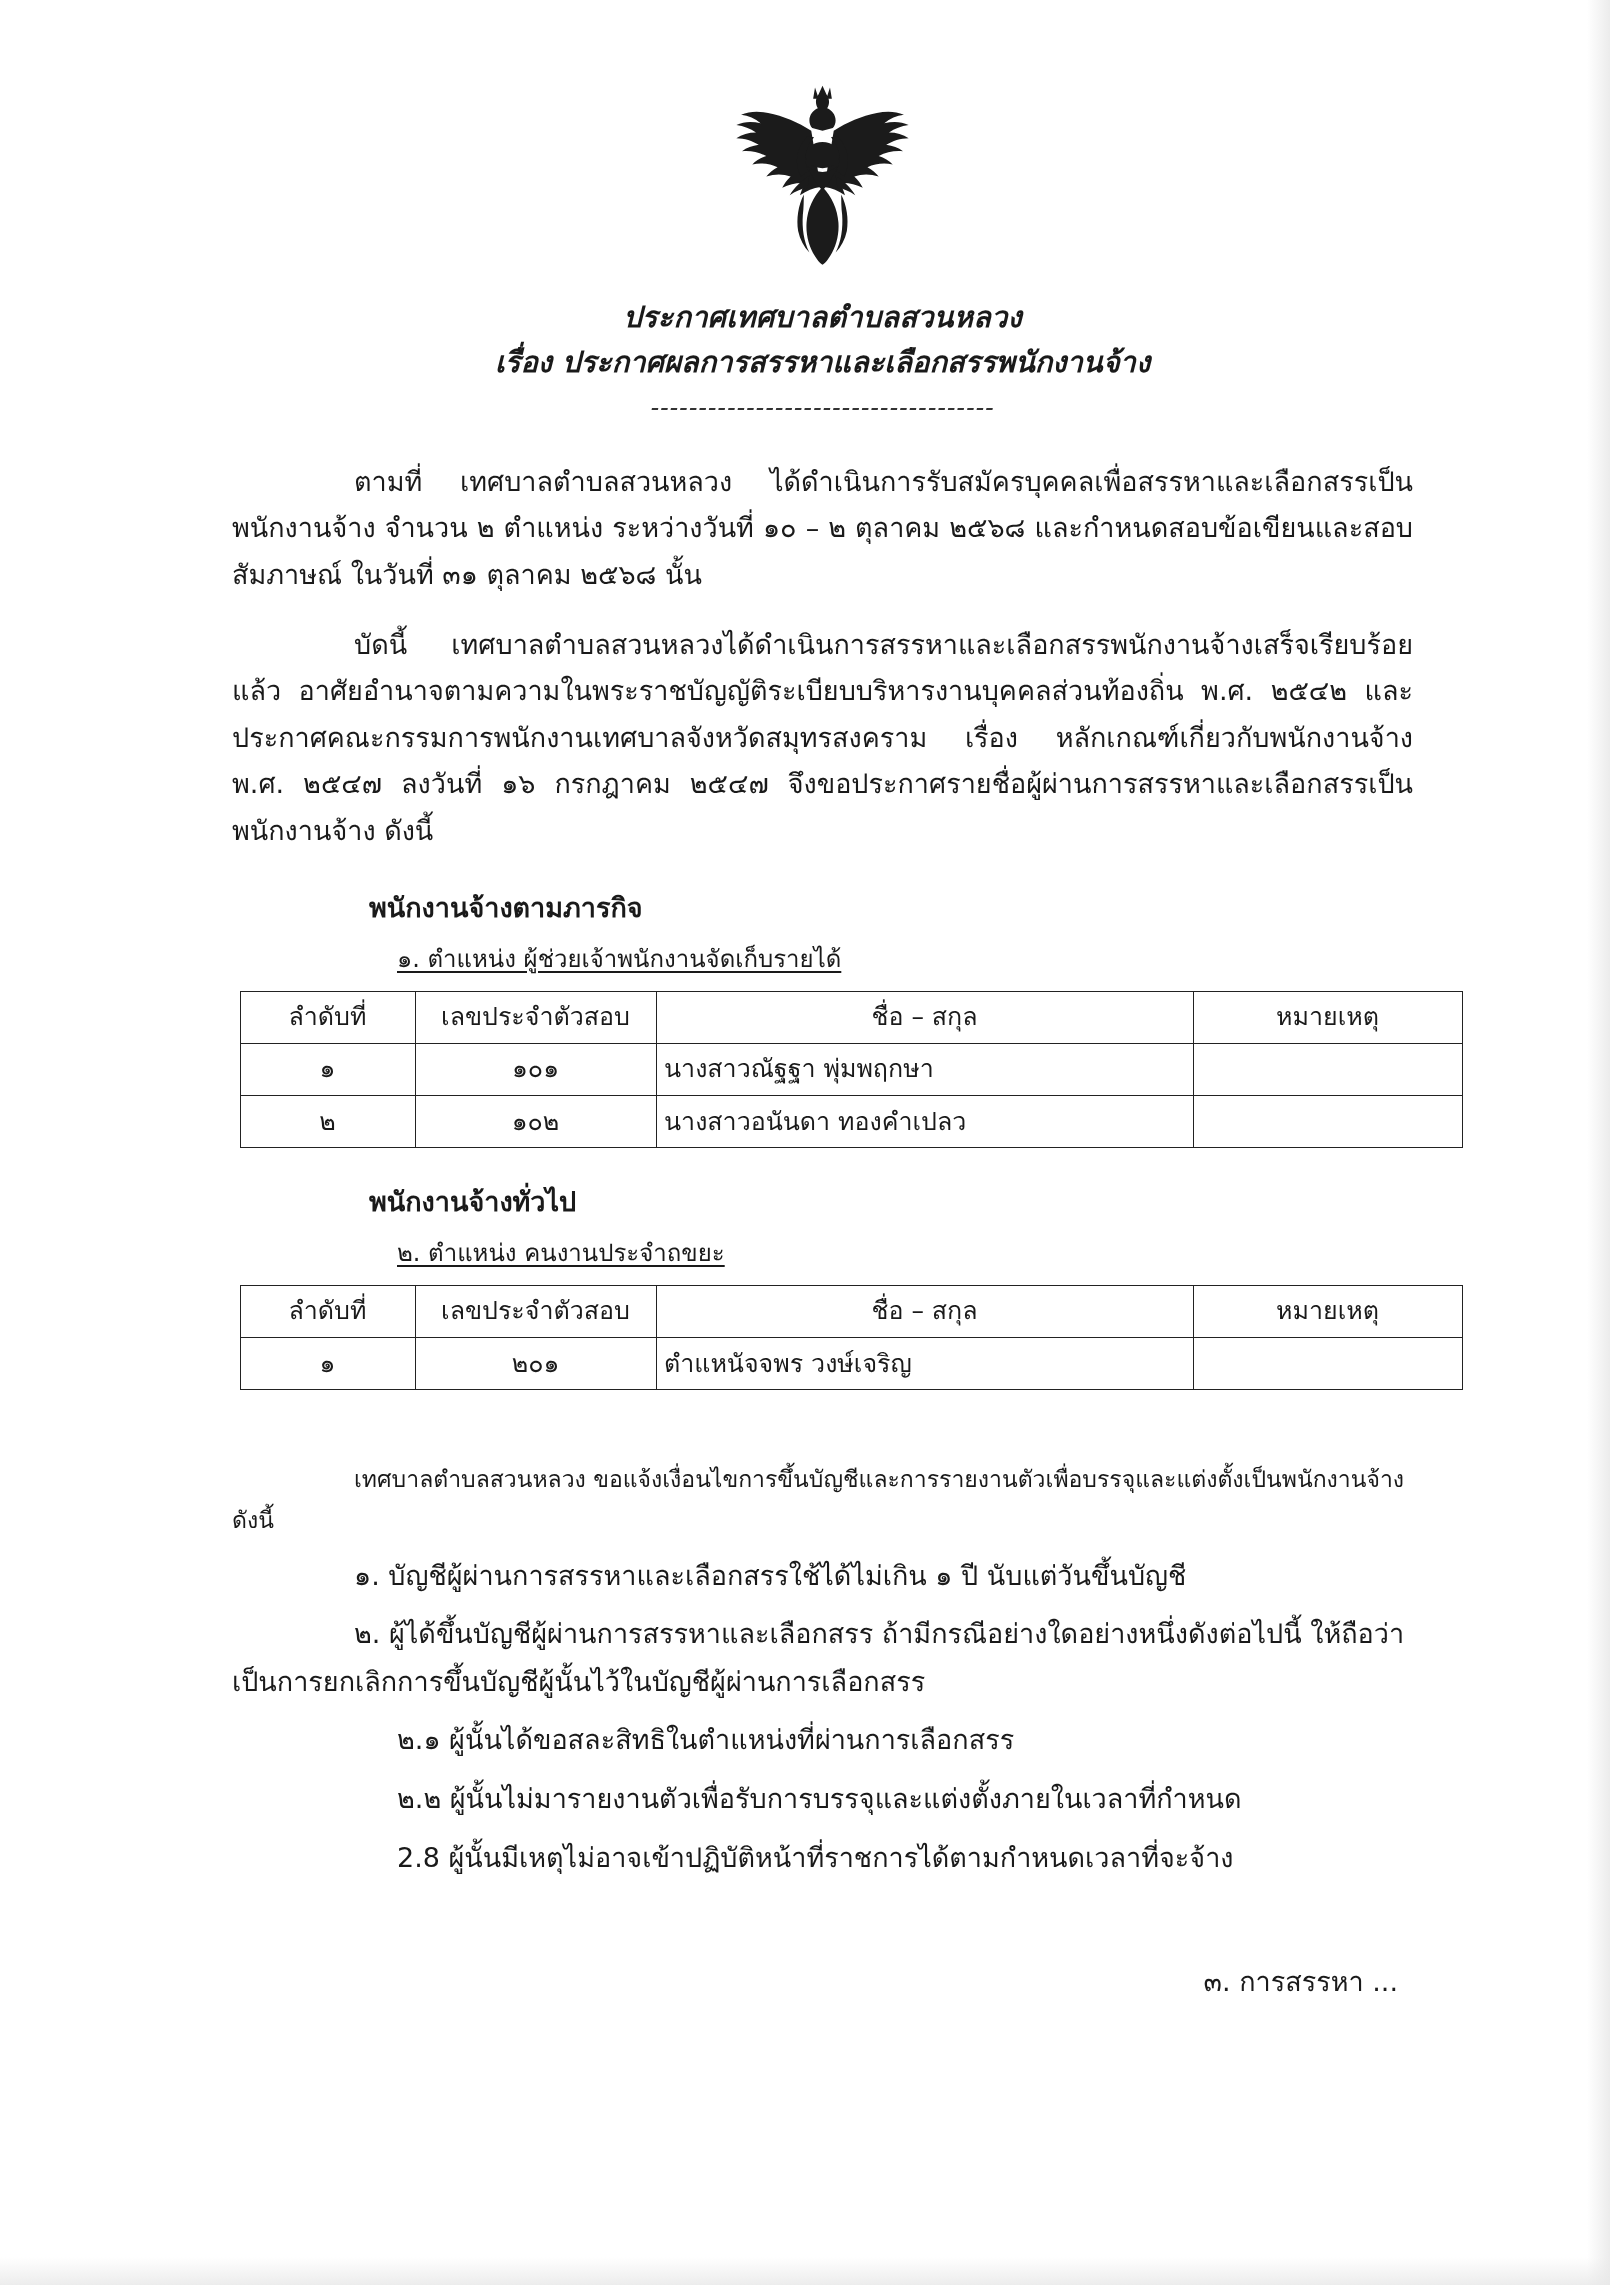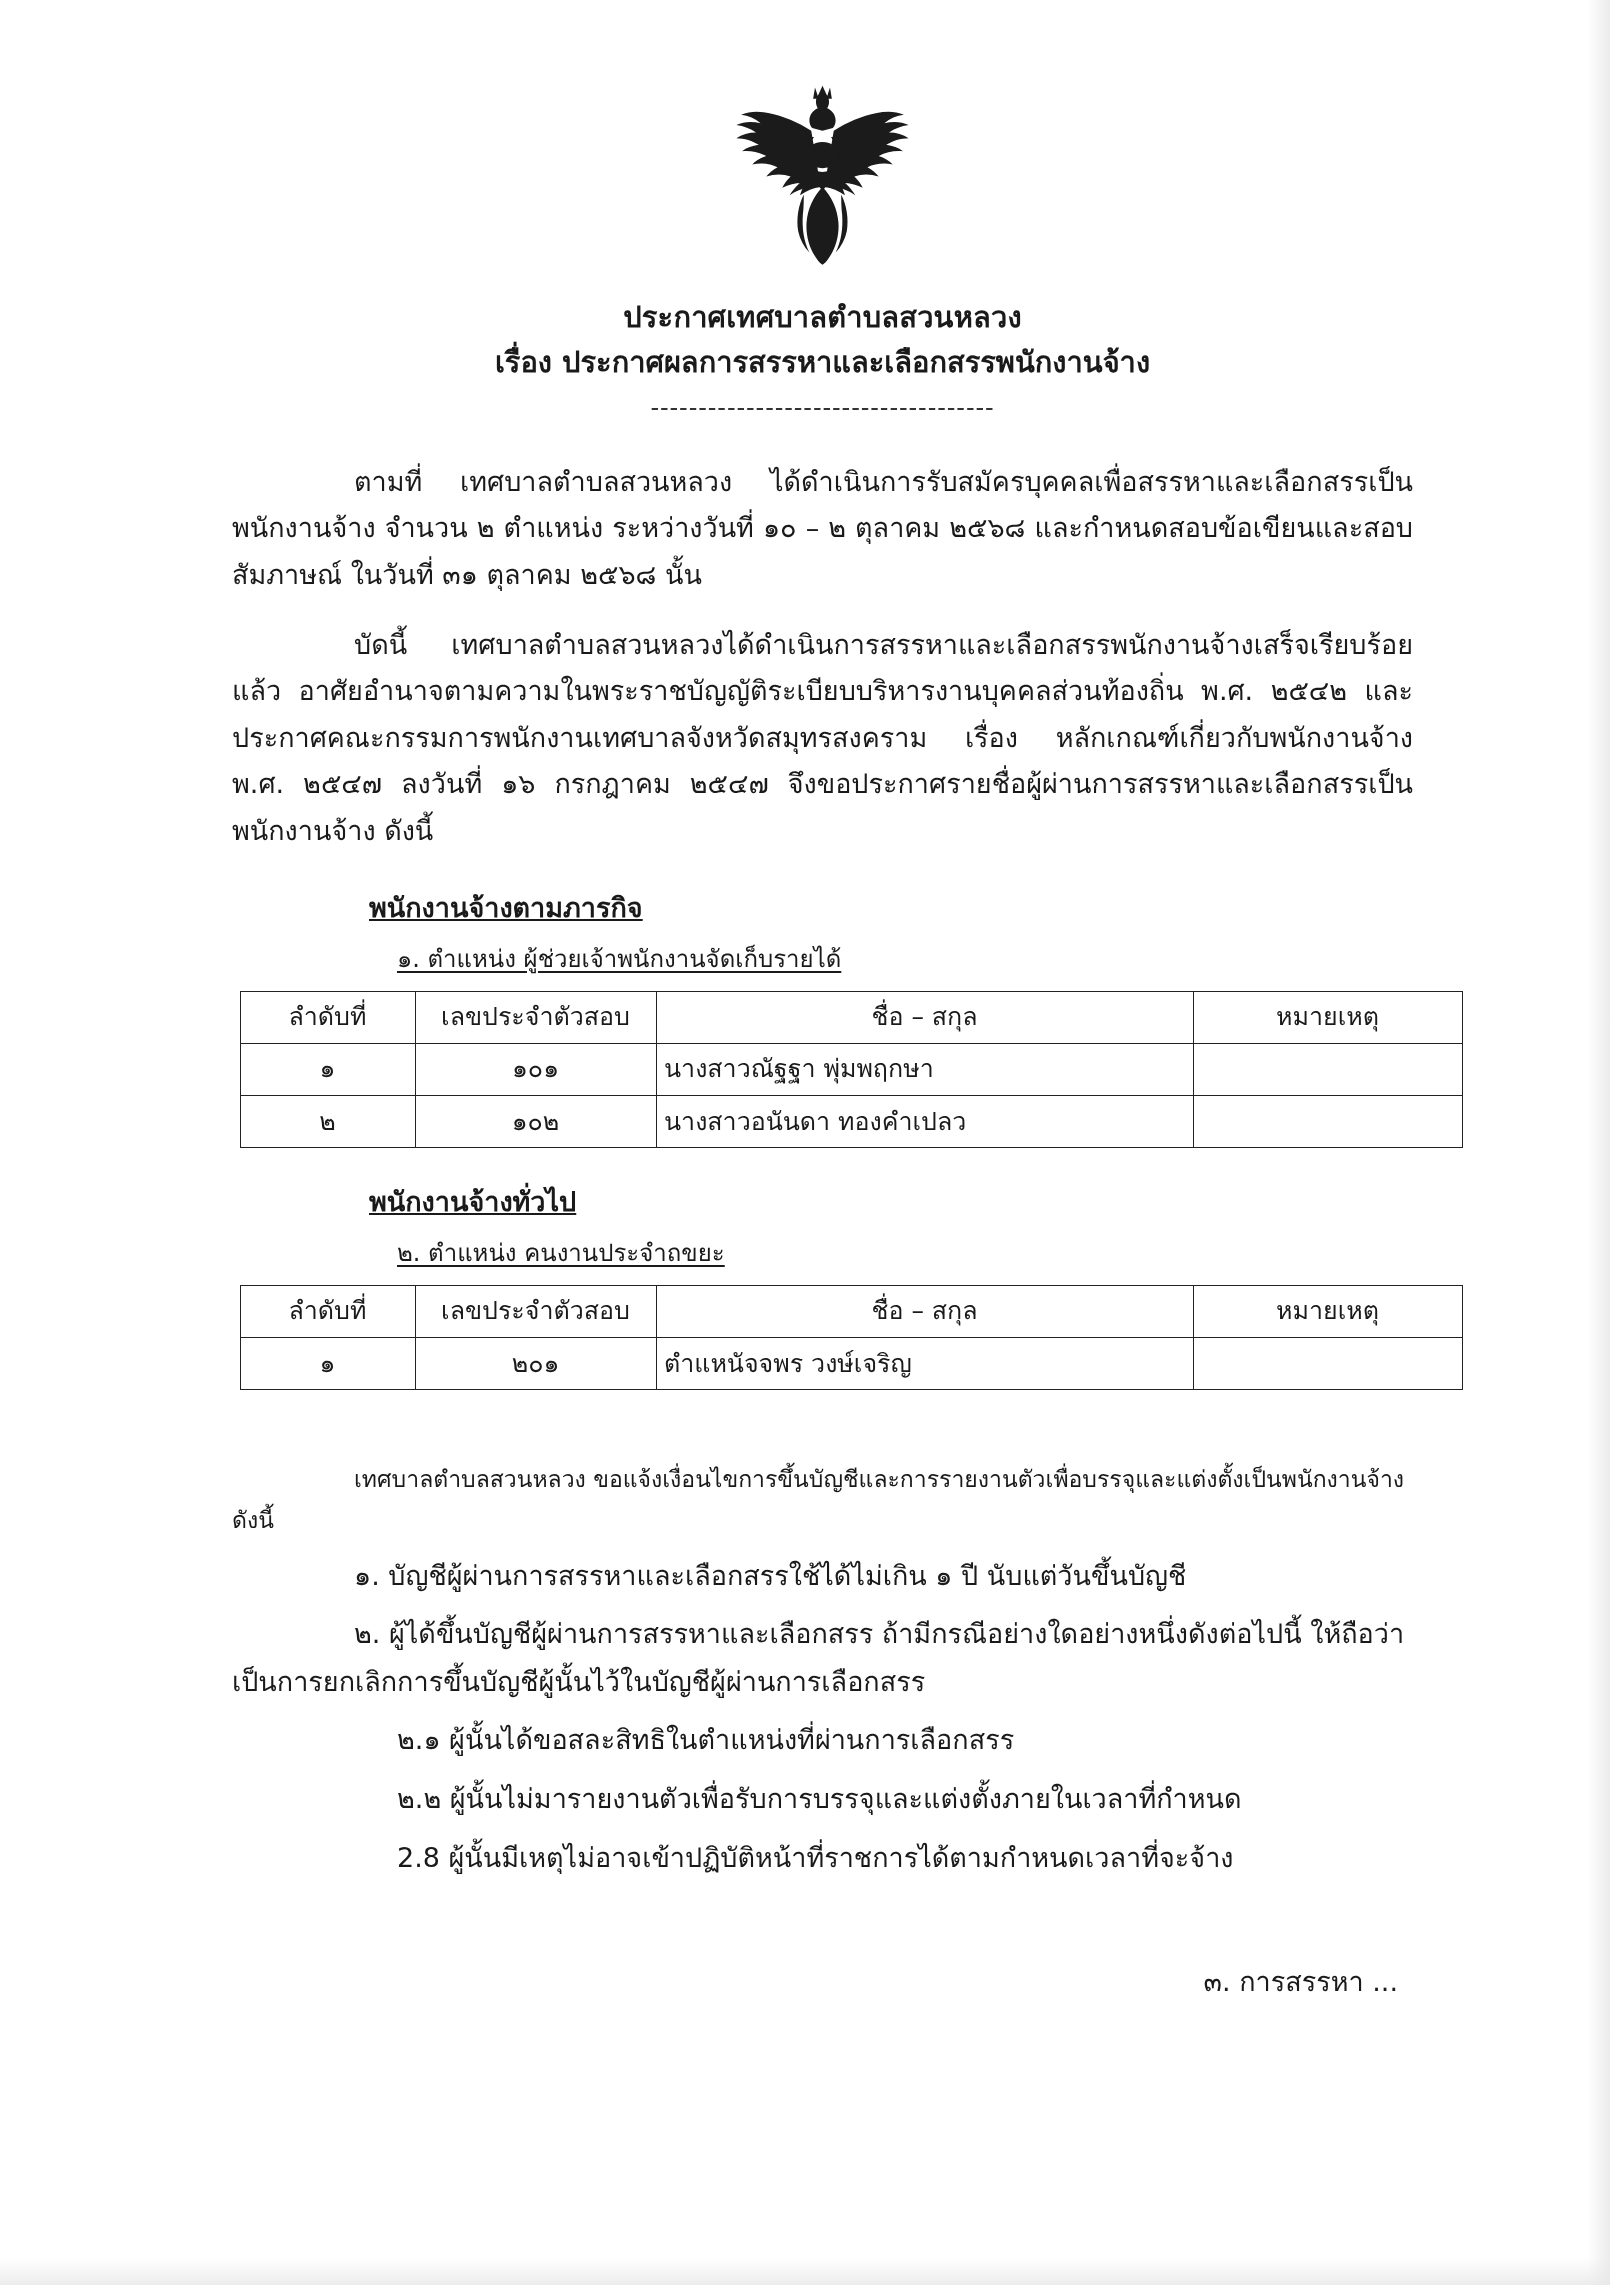--- a/index.html
+++ b/index.html
@@ -53,20 +53,21 @@
   }
   .emblem {
     width: 225px;
     height: 192px;
     margin: 82px auto 0 auto;
     display: block;
   }
   .title-block {
     text-align: center;
     margin-top: 24px;
+    font-style: italic;
   }
   .title-1 {
     font-size: 29px;
     font-weight: bold;
     letter-spacing: 0.2px;
     line-height: 1.35;
   }
   .title-2 {
     font-size: 29px;
     font-weight: bold;
@@ -89,21 +90,20 @@
   .para.first {
     margin-top: 37px;
   }
   .indent {
     display: inline-block;
     width: 122px;
   }
   .sub-head {
     font-size: 27px;
     font-weight: bold;
-    text-decoration: underline;
     margin-left: 137px;
     margin-top: 32px;
   }
   .sub-item {
     font-size: 24px;
     margin-left: 165px;
     margin-top: 9.4px;
     text-decoration: underline;
     text-underline-offset: 3.7px;
   }

